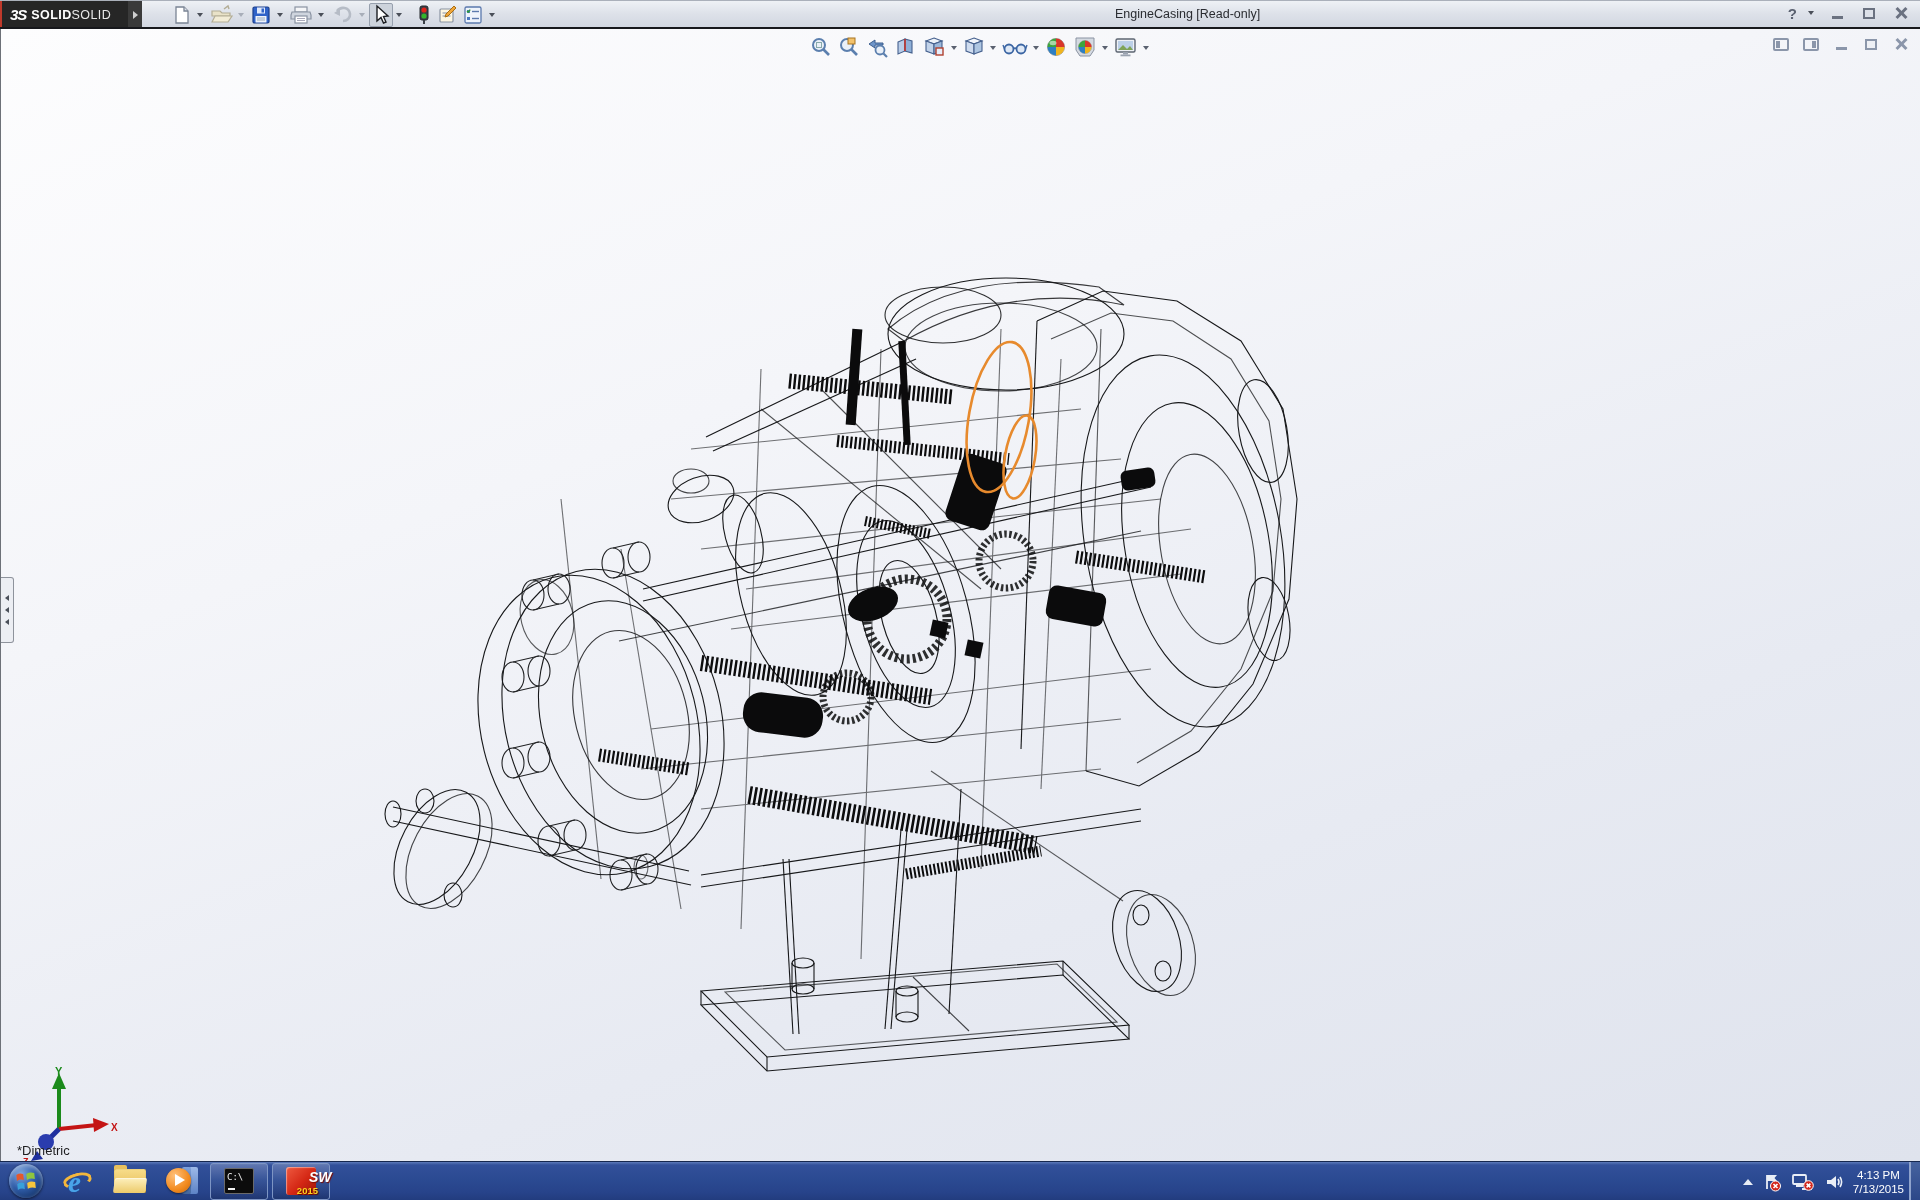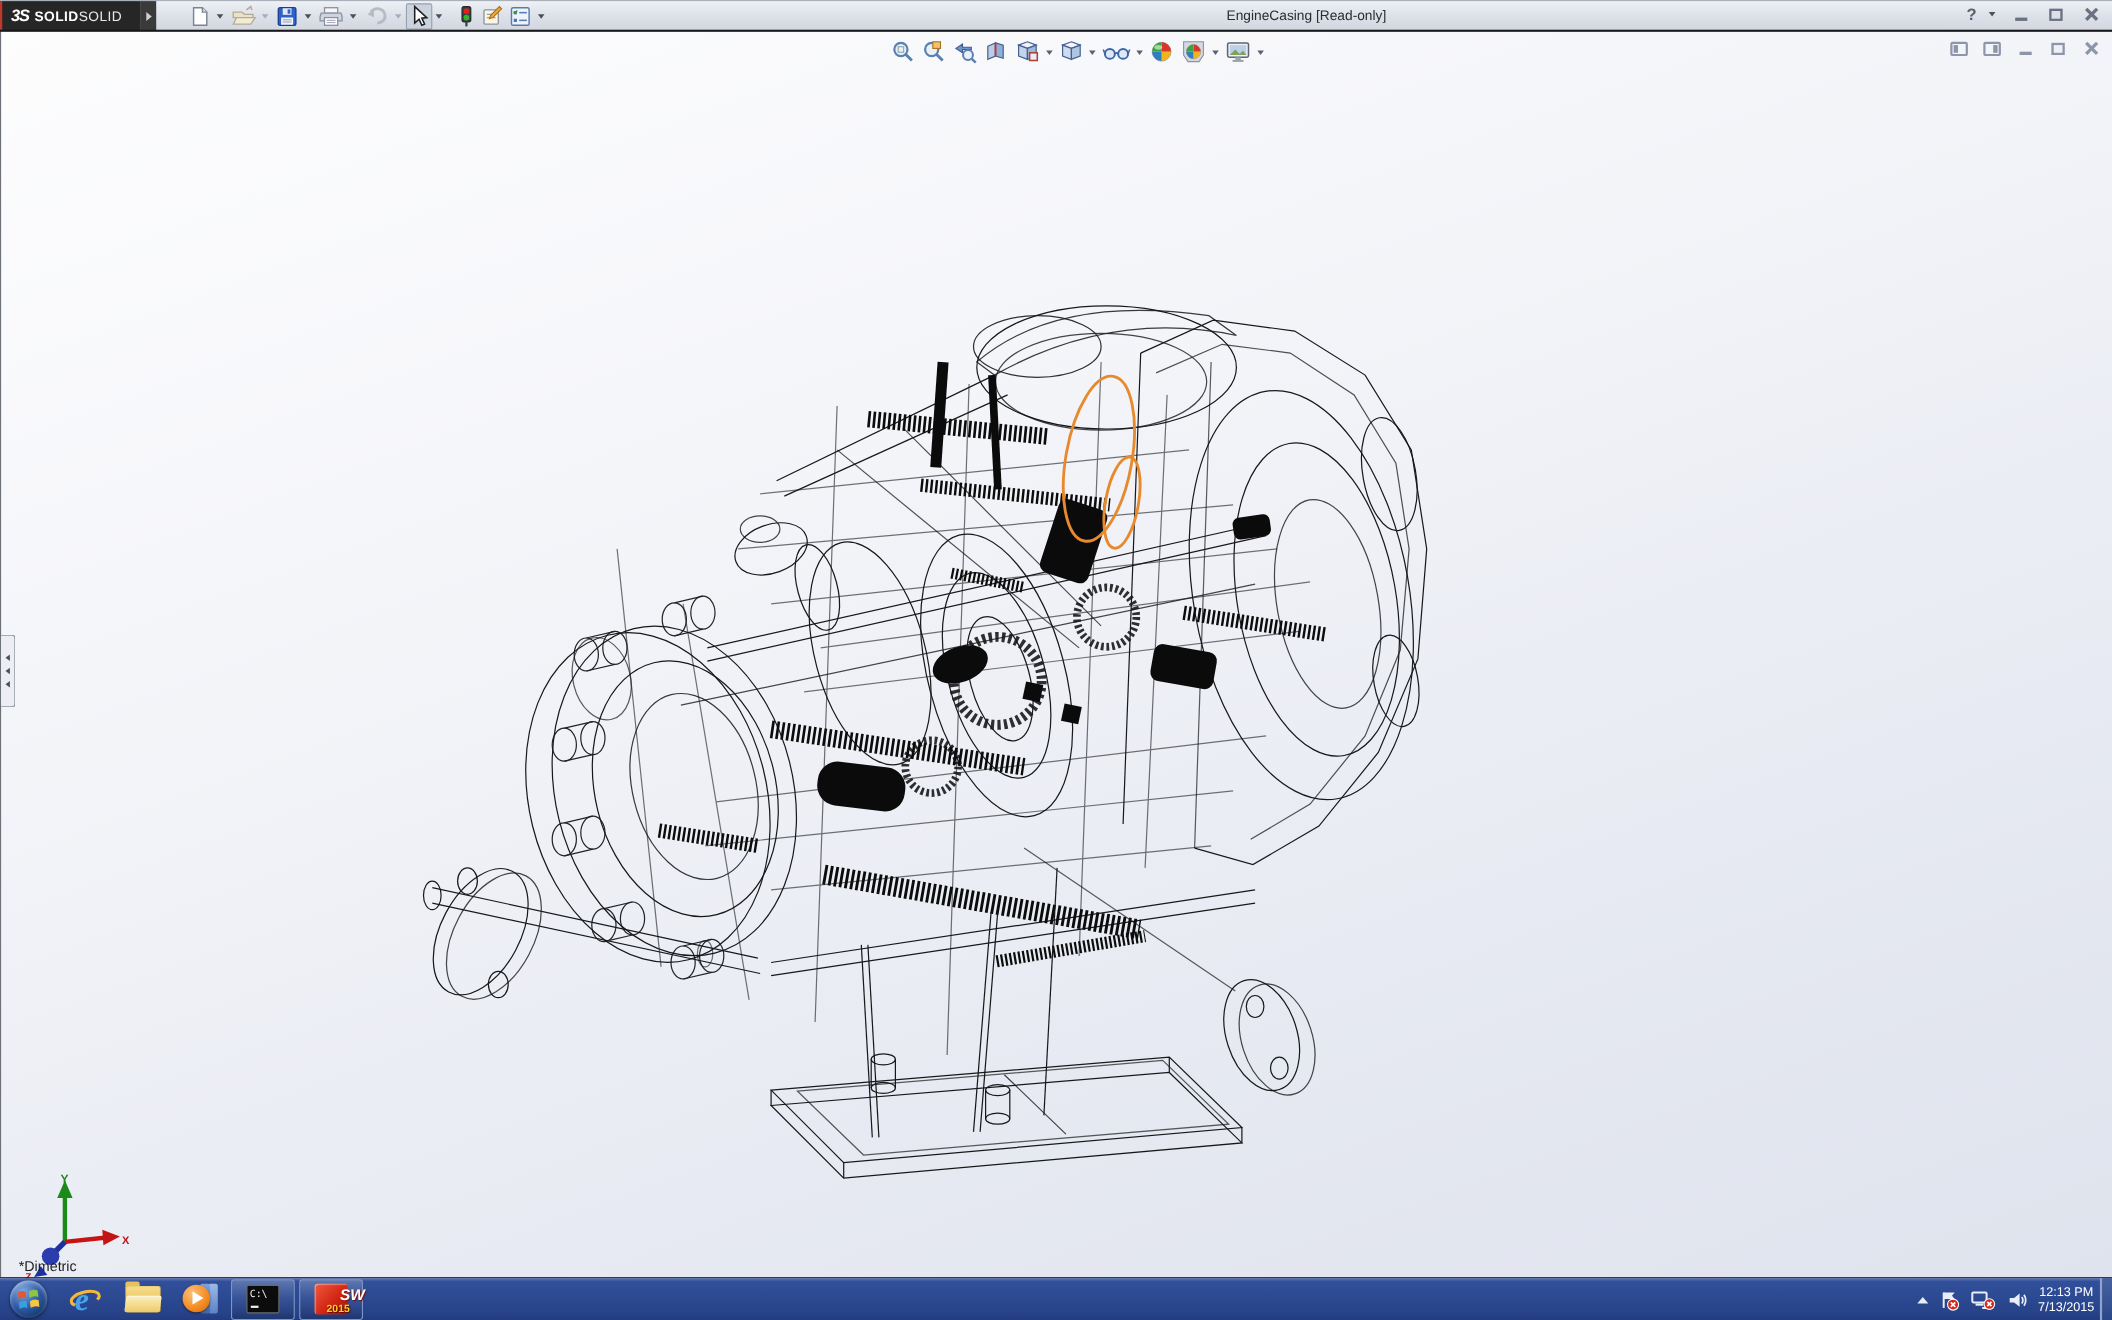--- a/index.html
+++ b/index.html
@@ -622,20 +622,20 @@
         <rect x="5" y="13" width="7" height="2" fill="#e9eef6"></rect>
         <path d="M15 12 h5 v5 h-9" fill="none" stroke="#e9eef6" stroke-width="1.8"></path>
         <circle cx="17.5" cy="13.5" r="4.8" fill="#d2281e" stroke="#fff" stroke-width="1"></circle>
         <path d="M15.6 11.6 l3.8 3.8 M19.4 11.6 l-3.8 3.8" stroke="#fff" stroke-width="1.6"></path>
       </svg>
       <svg width="20" height="20" viewBox="0 0 20 20">
         <path d="M3 8 h4 l5 -4 v12 l-5 -4 h-4 z" fill="#e9eef6"></path>
         <path d="M14 7 q2 3 0 6 M16 5 q3.2 5 0 10" fill="none" stroke="#e9eef6" stroke-width="1.6"></path>
       </svg>
       <div class="clock">
-        <div>12:13 PM</div>
+        <div>4:13 PM</div>
         <div>7/13/2015</div>
       </div>
     </div>
     <div class="show-desktop"></div>
   </div>
 
 </div>
 
 </body></html>

